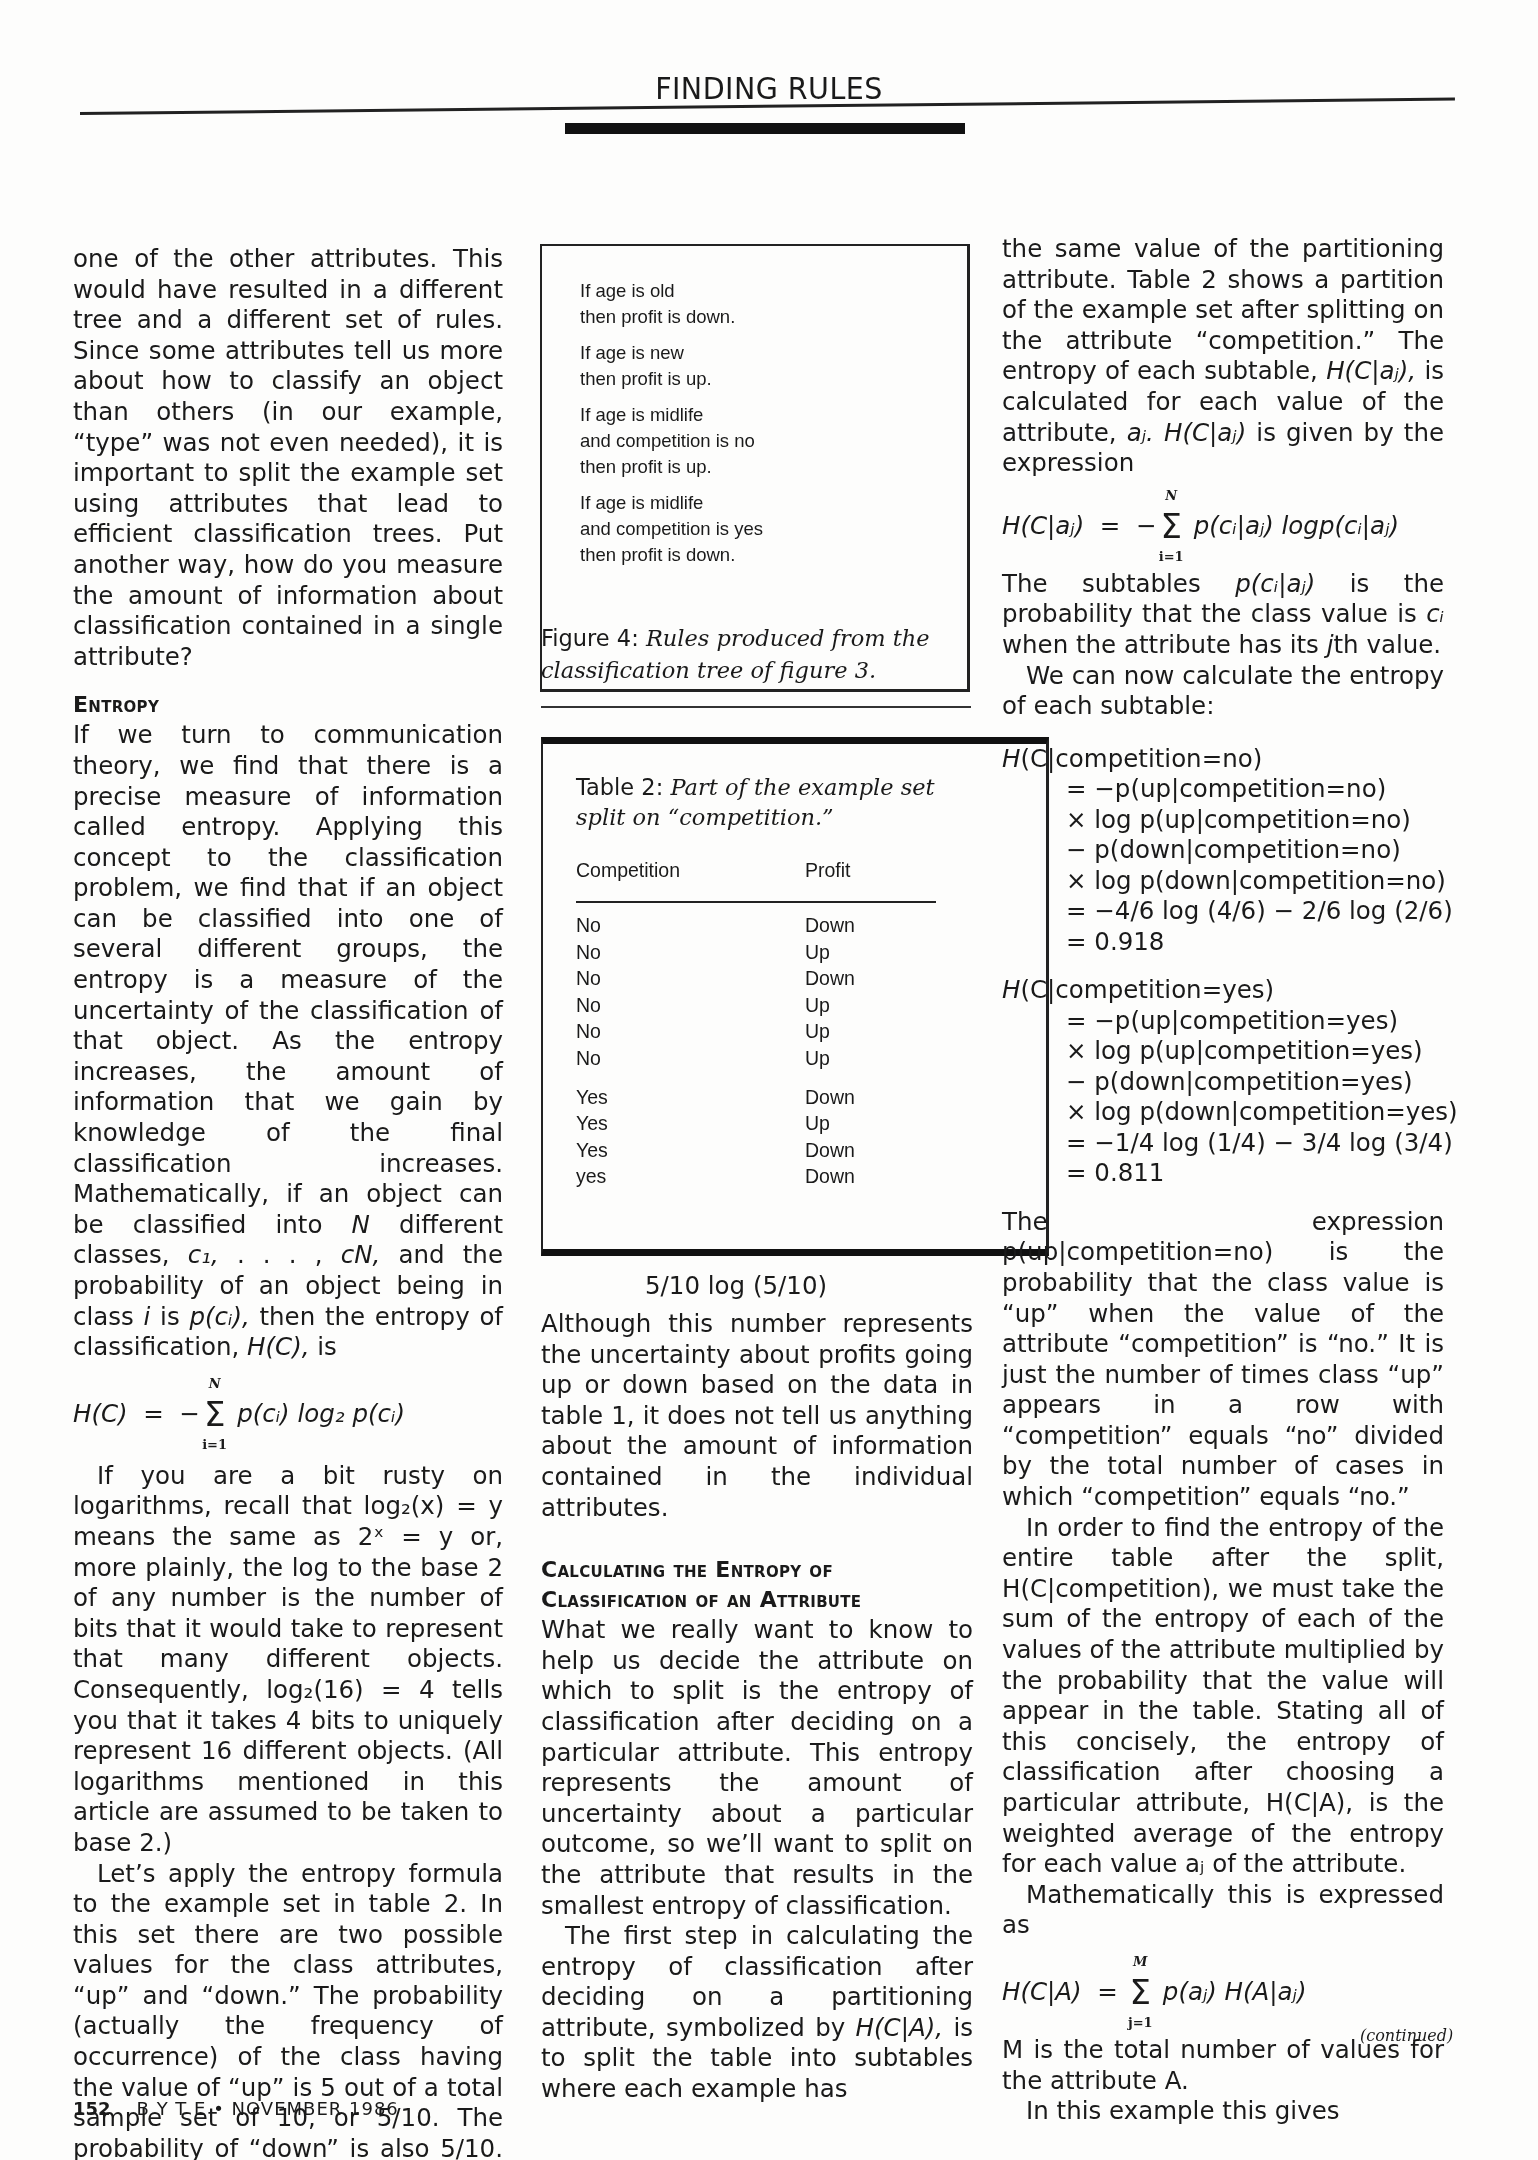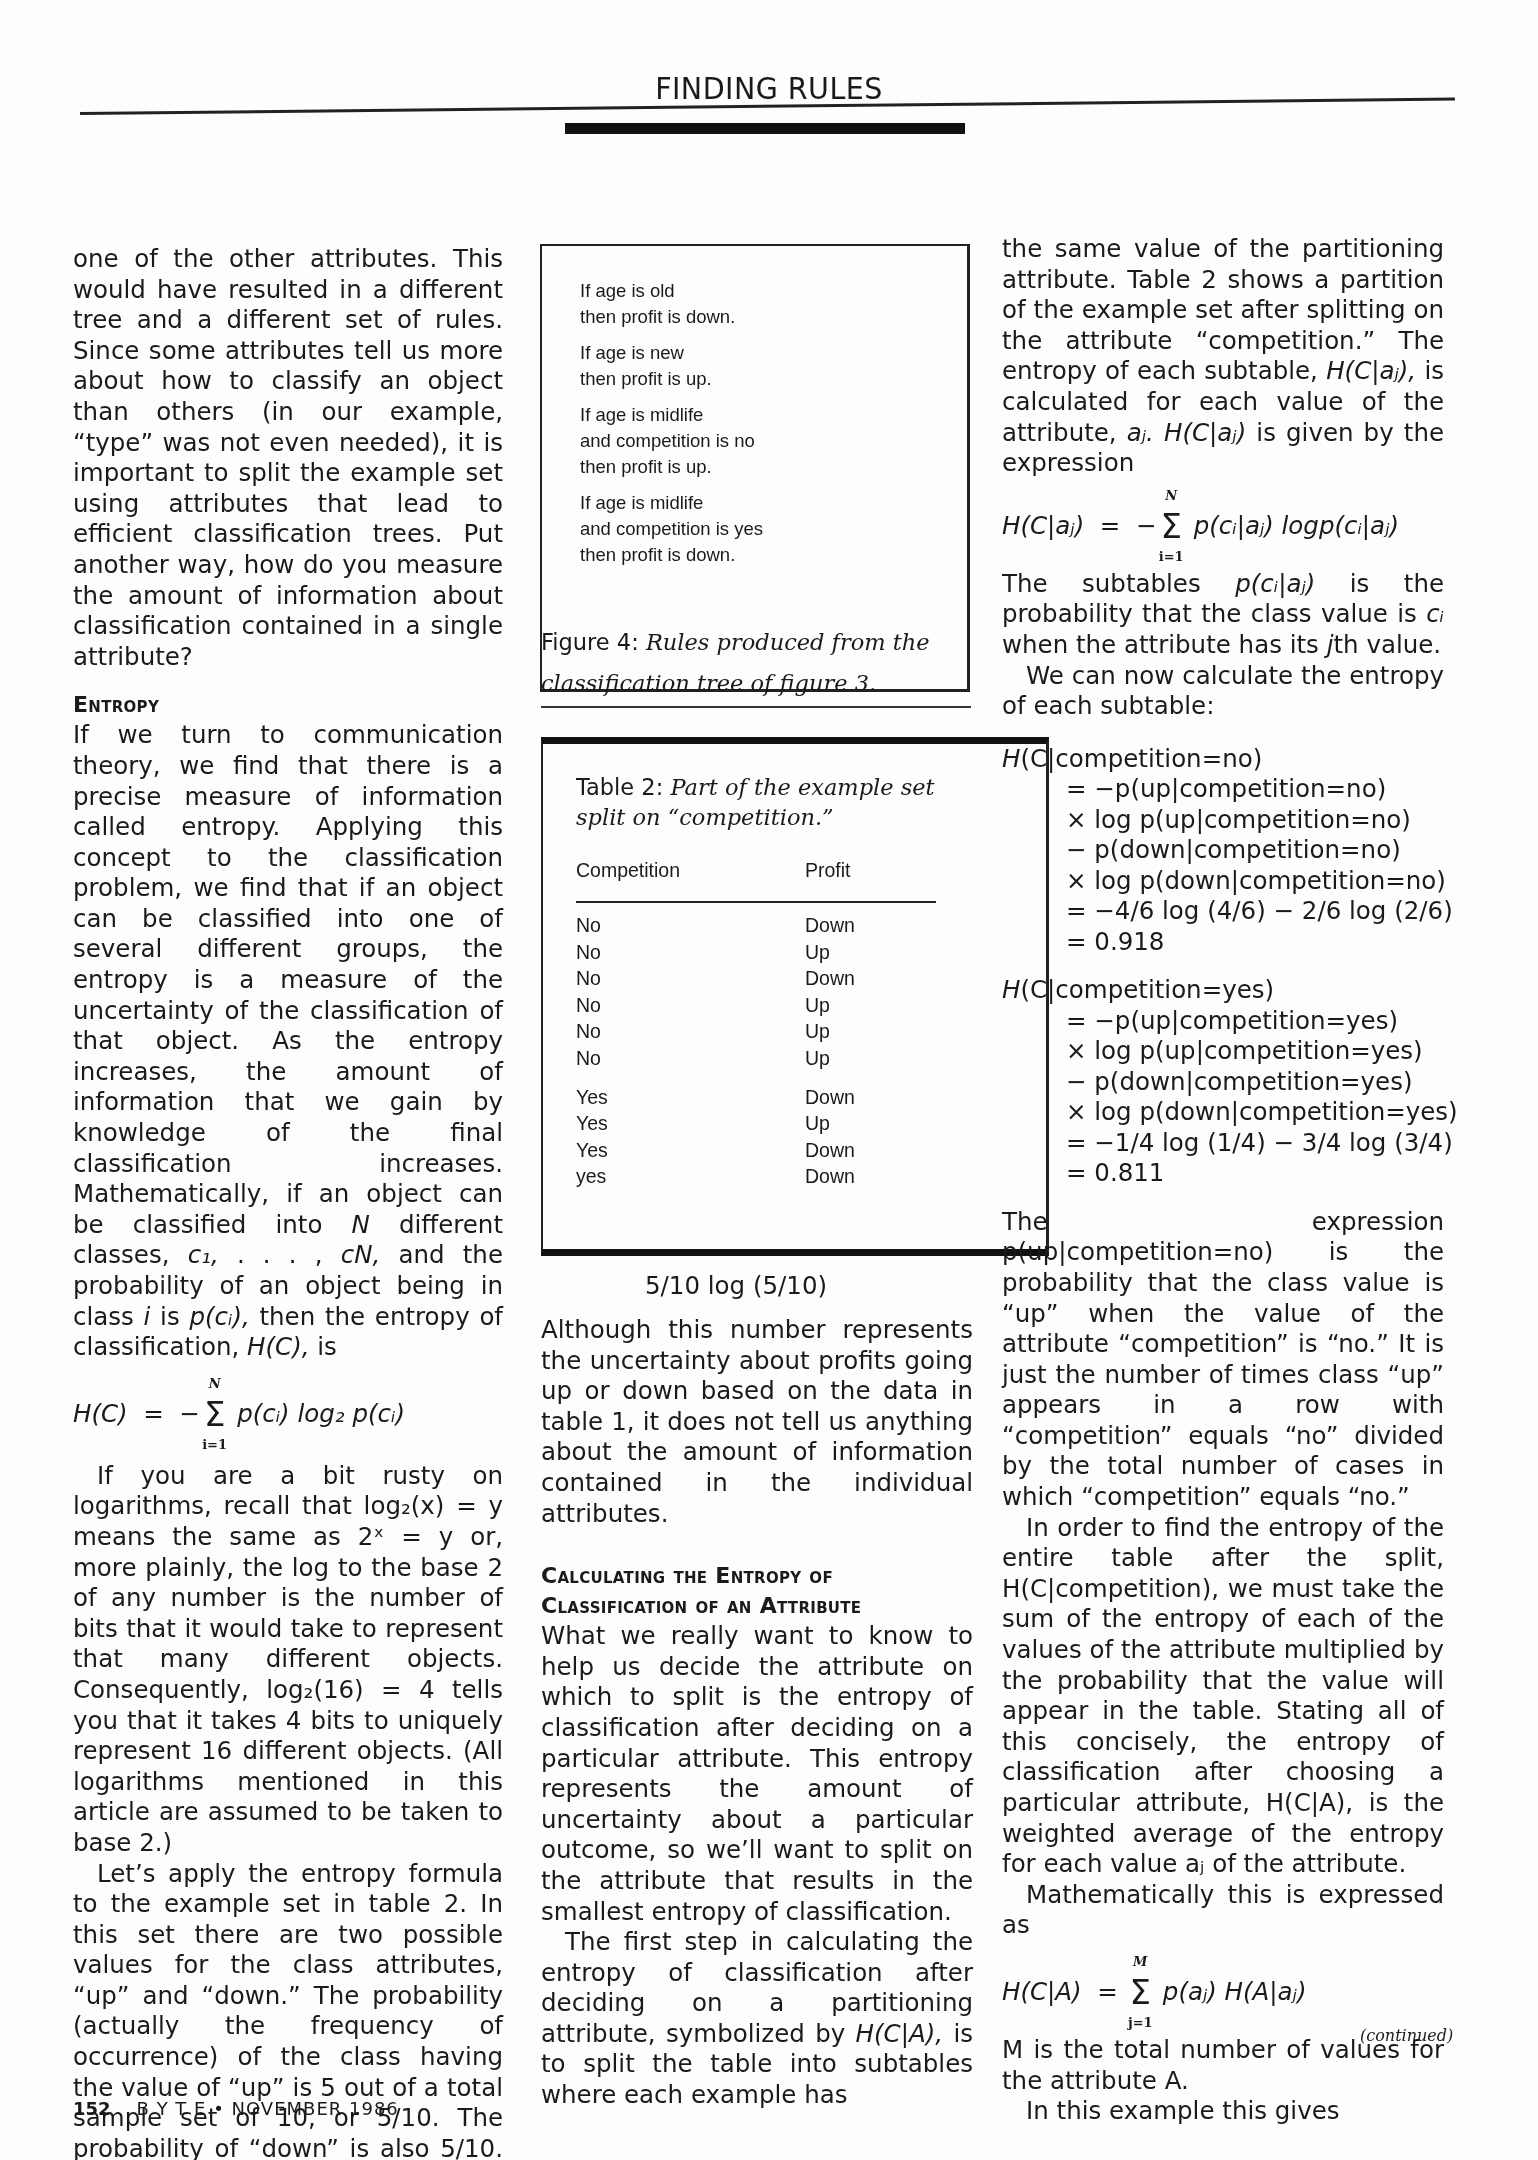--- a/index.html
+++ b/index.html
@@ -27,21 +27,21 @@
   .eq { text-align: left; white-space: nowrap; font-size: 24.5px; }
   .eq i, .col i { font-style: italic; }
   .sum { display: inline-block; position: relative; font-size: 34px; vertical-align: -4px; margin: 0 4px; line-height: 1; }
   .sum .up { position: absolute; top: -20px; left: 50%; transform: translateX(-50%); font-size: 13px; font-weight: bold; font-style: italic; font-family: "DejaVu Serif", serif; }
   .sum .lo { position: absolute; bottom: -20px; left: 50%; transform: translateX(-50%); font-size: 13px; font-weight: bold; font-family: "DejaVu Serif", serif; white-space: nowrap; }
 
   
   .fig-box { left: 540px; top: 244px; width: 430px; height: 448px; border: 2px solid #222; border-right-width: 3px; border-bottom-width: 3px; box-sizing: border-box; }
   .fig-rules { position: absolute; left: 38px; top: 32px; font-family: "Liberation Sans", sans-serif; font-size: 18.5px; line-height: 26px; }
   .fig-rules .rule { margin-bottom: 10px; }
-  .fig-caption { left: 541px; top: 622px; width: 430px; font-size: 22.5px; line-height: 41px; font-family: "DejaVu Serif", serif; }
+  .fig-caption { left: 541px; top: 622px; width: 430px; font-size: 22.5px; line-height: 32px; font-family: "DejaVu Serif", serif; }
   .fig-caption .cap-label { font-family: "DejaVu Sans", sans-serif; font-style: normal; }
   .fig-caption .cap-text { font-style: italic; }
   .fig-rule-line { left: 541px; top: 706px; width: 430px; height: 2px; background: #333; }
 
   
   .tbl-box { left: 541px; top: 737px; width: 508px; height: 519px; box-sizing: border-box;
              border-top: 7px solid #111; border-bottom: 7px solid #111; border-left: 2px solid #222; border-right: 3px solid #222; }
   .tbl-caption { position: absolute; left: 33px; top: 28px; font-size: 22.5px; line-height: 30px; font-family: "DejaVu Serif", serif; }
   .tbl-caption .cap-label { font-family: "DejaVu Sans", sans-serif; }
   .tbl-caption .cap-text { font-style: italic; }
@@ -152,21 +152,21 @@
         <span class="c2">Down</span>
       </div>
       <div class="tbl-row">
         <span class="c1">yes</span>
         <span class="c2">Down</span>
       </div>
     </div>
 </div>
 
 <div class="col col-mid">
-  <div class="eq" style="line-height:31px; margin-bottom:14px">
+  <div class="eq" style="line-height:31px; margin-bottom:8px">
     <div style="padding-left:104px">5/10 log (5/10)</div>
   </div>
   <p>Although this number represents the uncertainty about profits going up or down based on the data in table 1, it does not tell us anything about the amount of information contained in the individual attributes.</p>
   <p class="heading" style="margin-top:32px !important">Calculating the Entropy of Classification of an Attribute</p>
   <p>What we really want to know to help us decide the attribute on which to split is the entropy of classification after deciding on a particular attribute. This entropy represents the amount of uncertainty about a particular outcome, so we’ll want to split on the attribute that results in the smallest entropy of classification.</p>
   <p class="ind"><span>The first step in calculating the entropy of classification after deciding on a partitioning attribute, symbolized by</span> <i>H(C|A),</i> <span>is to split the table into subtables where each example has</span></p>
 </div>
 
 <div class="col col-right">
   <p><span>the same value of the partitioning attribute. Table 2 shows a partition of the example set after splitting on the attribute “competition.” The entropy of each subtable,</span> <i>H(C|aⱼ),</i> <span>is calculated for each value of the attribute,</span> <i>aⱼ.</i> <i>H(C|aⱼ)</i> <span>is given by the expression</span></p>

